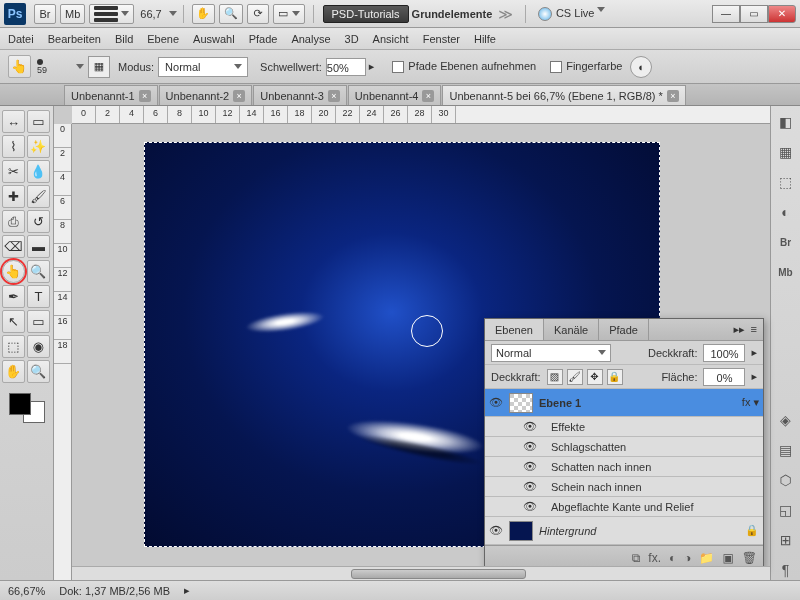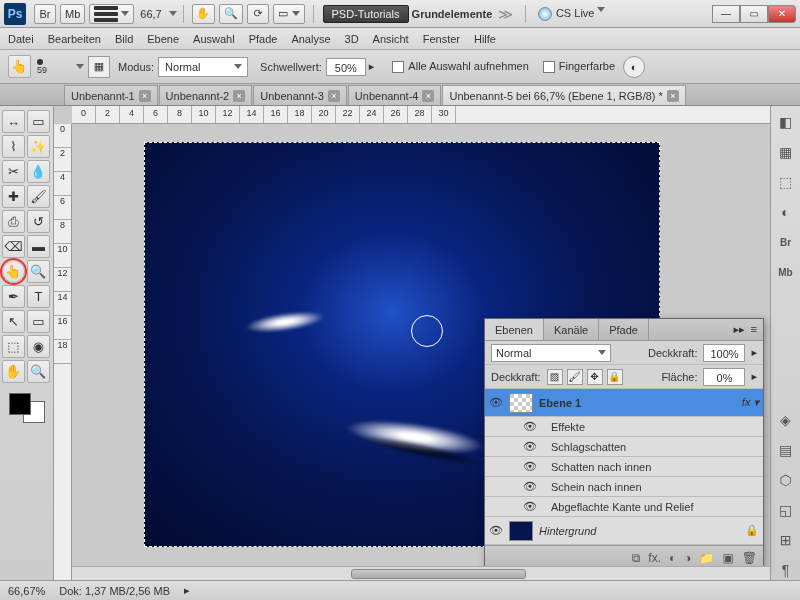--- a/index.html
+++ b/index.html
@@ -21,21 +21,21 @@
 .win-btn.close{background:linear-gradient(#e88,#c33);color:#fff;border-radius:0 3px 3px 0}
 .menubar{height:22px;background:linear-gradient(#e6e6e6,#d6d6d6);display:flex;align-items:center;padding:0 8px;gap:14px;border-bottom:1px solid #aaa}
 .menubar span{cursor:default}
 .optbar{height:34px;background:linear-gradient(#dedede,#cecece);display:flex;align-items:center;padding:0 8px;border-bottom:1px solid #999}
 .brush-prev{width:30px;height:24px;display:flex;flex-direction:column;align-items:flex-start;justify-content:center;margin:0 6px}
 .brush-dot{width:6px;height:6px;background:#333;border-radius:50%}
 .panel-icon{width:22px;height:22px;border:1px solid #999;background:#eee;margin:0 4px;display:flex;align-items:center;justify-content:center}
 .opt-label{margin:0 4px}
 .opt-select{height:20px;border:1px solid #999;background:#fff;padding:0 20px 0 6px;display:flex;align-items:center;position:relative;min-width:90px}
 .opt-select .arrow-down{position:absolute;right:5px}
-.opt-input{width:40px;height:18px;border:1px solid #999;background:#fff;text-align:center;line-height:18px}
+.opt-input{width:40px;height:18px;border:1px solid #999;background:#fff;line-height:18px}
 .chk{width:12px;height:12px;border:1px solid #777;background:#fff;display:inline-block;margin-right:4px;vertical-align:middle}
 .doctabs{height:22px;background:linear-gradient(#c4c4c4,#b4b4b4);display:flex;align-items:flex-end;padding-left:64px;border-bottom:1px solid #888}
 .doctab{height:20px;padding:0 6px;background:linear-gradient(#d2d2d2,#c2c2c2);border:1px solid #999;border-bottom:none;margin-right:1px;display:flex;align-items:center;gap:4px;font-size:10px}
 .doctab.active{background:linear-gradient(#e8e8e8,#d8d8d8)}
 .doctab .x{width:12px;height:12px;background:#999;border-radius:2px;color:#fff;display:flex;align-items:center;justify-content:center;font-size:9px}
 .workspace{position:absolute;top:106px;left:0;right:0;bottom:20px;display:flex}
 .toolbox{width:54px;background:linear-gradient(#dcdcdc,#cccccc);border-right:1px solid #999;display:flex;flex-direction:column;padding:4px 2px}
 .tool-row{display:flex;gap:2px;margin-bottom:2px}
 .tool{width:23px;height:23px;border:1px solid #aaa;background:linear-gradient(#eee,#ddd);display:flex;align-items:center;justify-content:center;font-size:13px;border-radius:2px}
 .tool.circled{box-shadow:0 0 0 2px #e33;border-radius:50%}
@@ -145,21 +145,21 @@
     <span class="arrow-down"></span>
   <div class="panel-icon">▦</div>
   <span class="opt-label">Modus:</span>
   <div class="opt-select">
       <span>Normal</span>
       <span class="arrow-down"></span>
     </div>
   <span class="opt-label" style="margin-left:12px">Schwellwert:</span>
   <div class="opt-input">50%</div>
   <span style="margin-left:3px">▸</span>
-  <span style="margin-left:18px"><span class="chk"></span><span>Alle Auswahl aufnehmen</span></span>
+  <span style="margin-left:18px"><span class="chk"></span><span>Pfade Ebenen aufnehmen</span></span>
   <span style="margin-left:14px"><span class="chk"></span><span>Fingerfarbe</span></span>
   <div class="panel-icon" style="margin-left:8px;border-radius:50%">◐</div>
 </div>
 
 <div class="doctabs">
   <div class="doctab">
       <span>Unbenannt-1</span>
       <span class="x">×</span>
     </div>
   <div class="doctab">
@@ -317,21 +317,21 @@
     </div>
     <span style="margin-left:auto">Fläche:</span>
     <div class="lp-val">0%</div>
       <span>▸</span>
   </div>
   <div class="layer-list">
     <div class="layer sel">
       <span class="eye">👁</span>
       <div class="thumb"></div>
       <span style="font-weight:bold">Ebene 1</span>
-      <span style="margin-left:auto;font-style:italic">fx ▾</span>
+      <span style="margin-left:auto;">fx ▾</span>
     </div>
     <div class="layer fx">
         <span class="eye">👁</span>
         <span>Effekte</span>
       </div>
     <div class="layer fx">
         <span class="eye">👁</span>
         <span>Schlagschatten</span>
       </div>
     <div class="layer fx">

